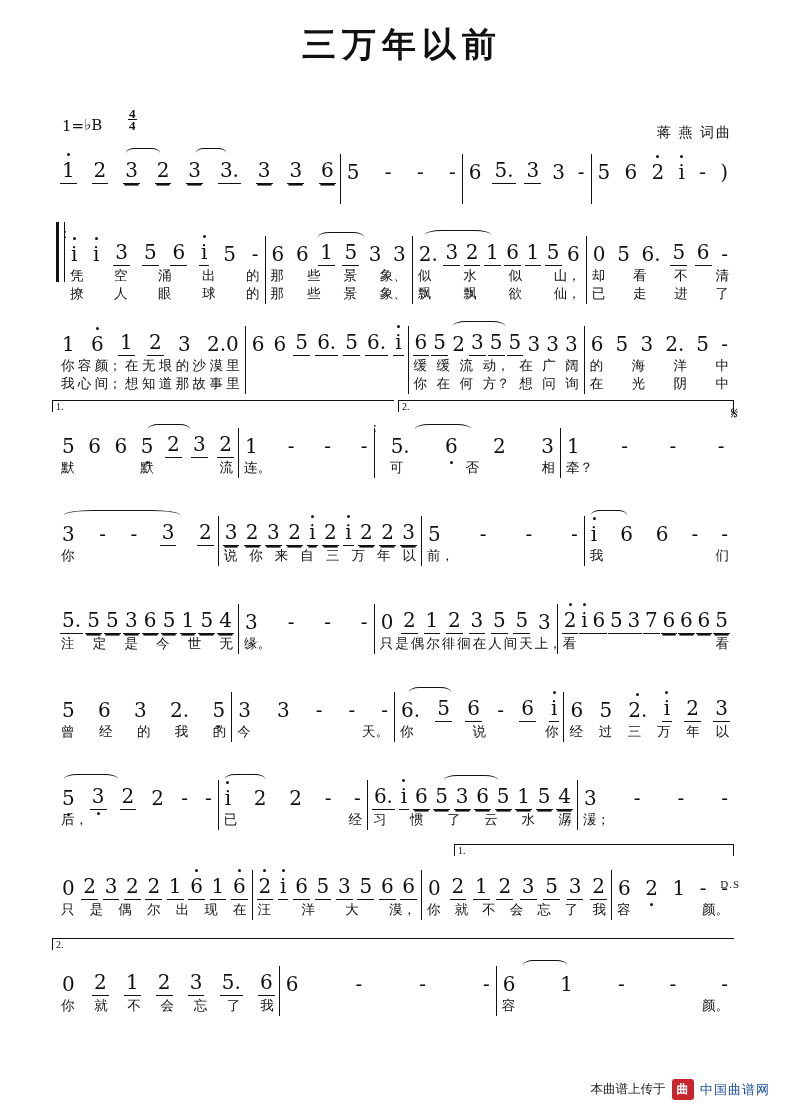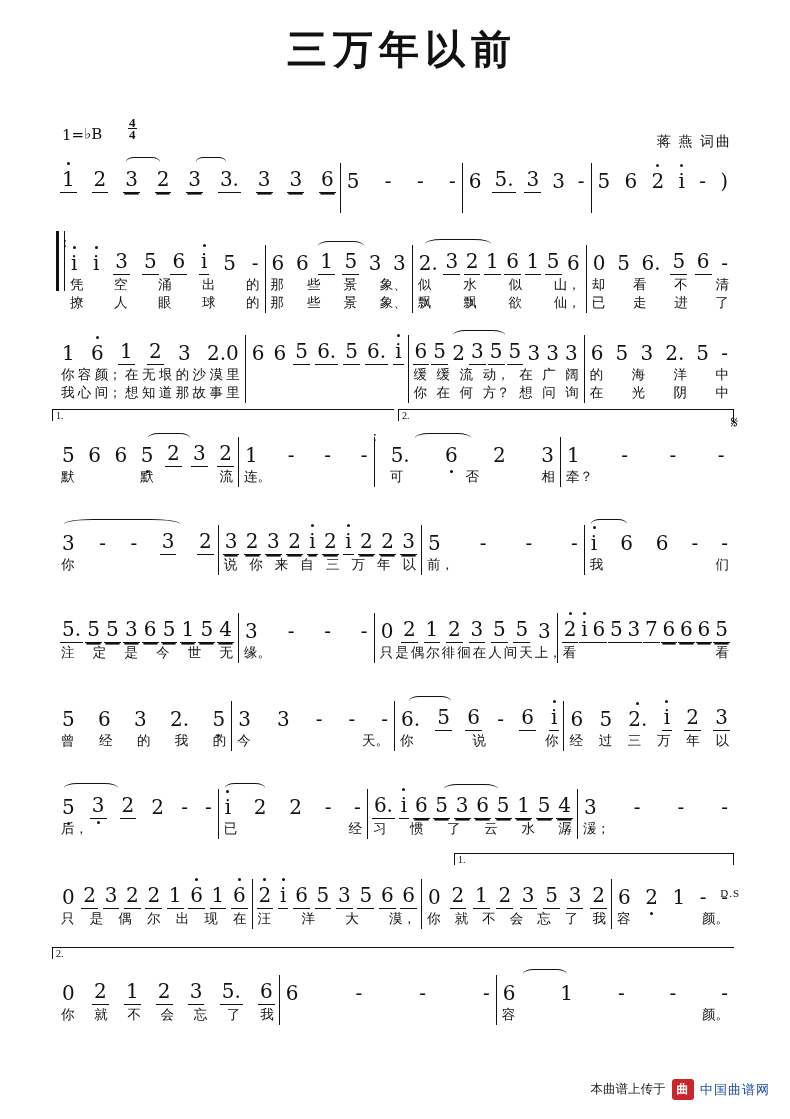--- a/index.html
+++ b/index.html
@@ -6,21 +6,21 @@
   body {
     width:790px; height:1119px;
     font-family:"Liberation Serif", serif;
     color:#111;
     position:relative;
     overflow:hidden;
   }
   
   .title {
     text-align:center;
-    font-size:40px;
+    font-size:34px;
     font-weight:bold;
     letter-spacing:6px;
     margin-top:22px;
     font-family:"DejaVu Serif", serif;
     margin-left:14px;
   }
   
   .meta {
     position:relative;
     height:58px;

